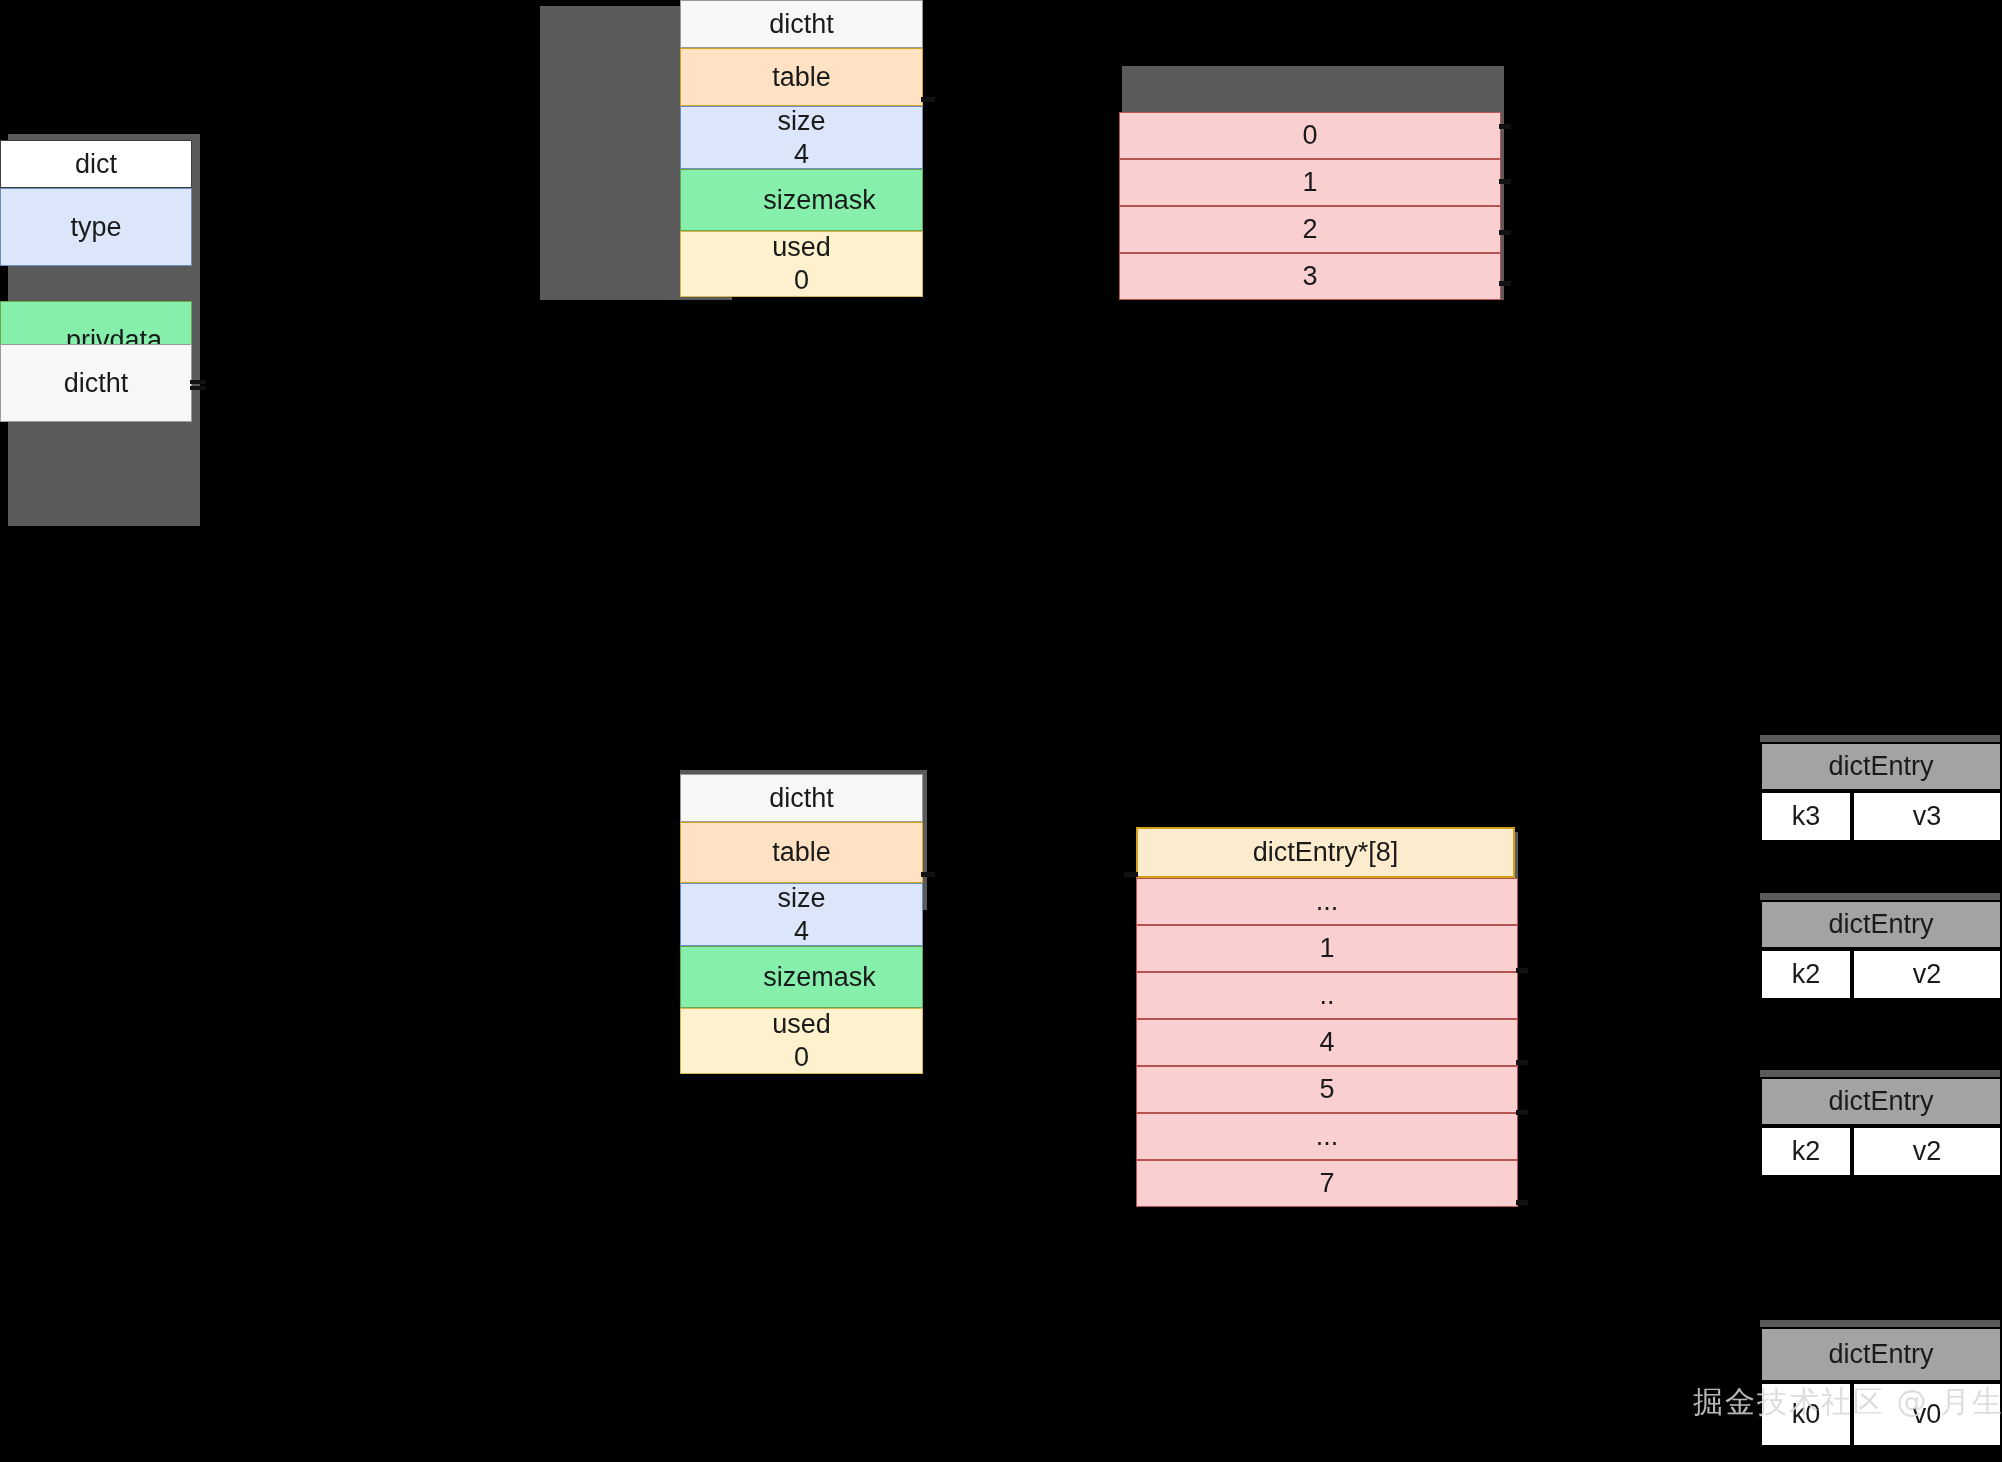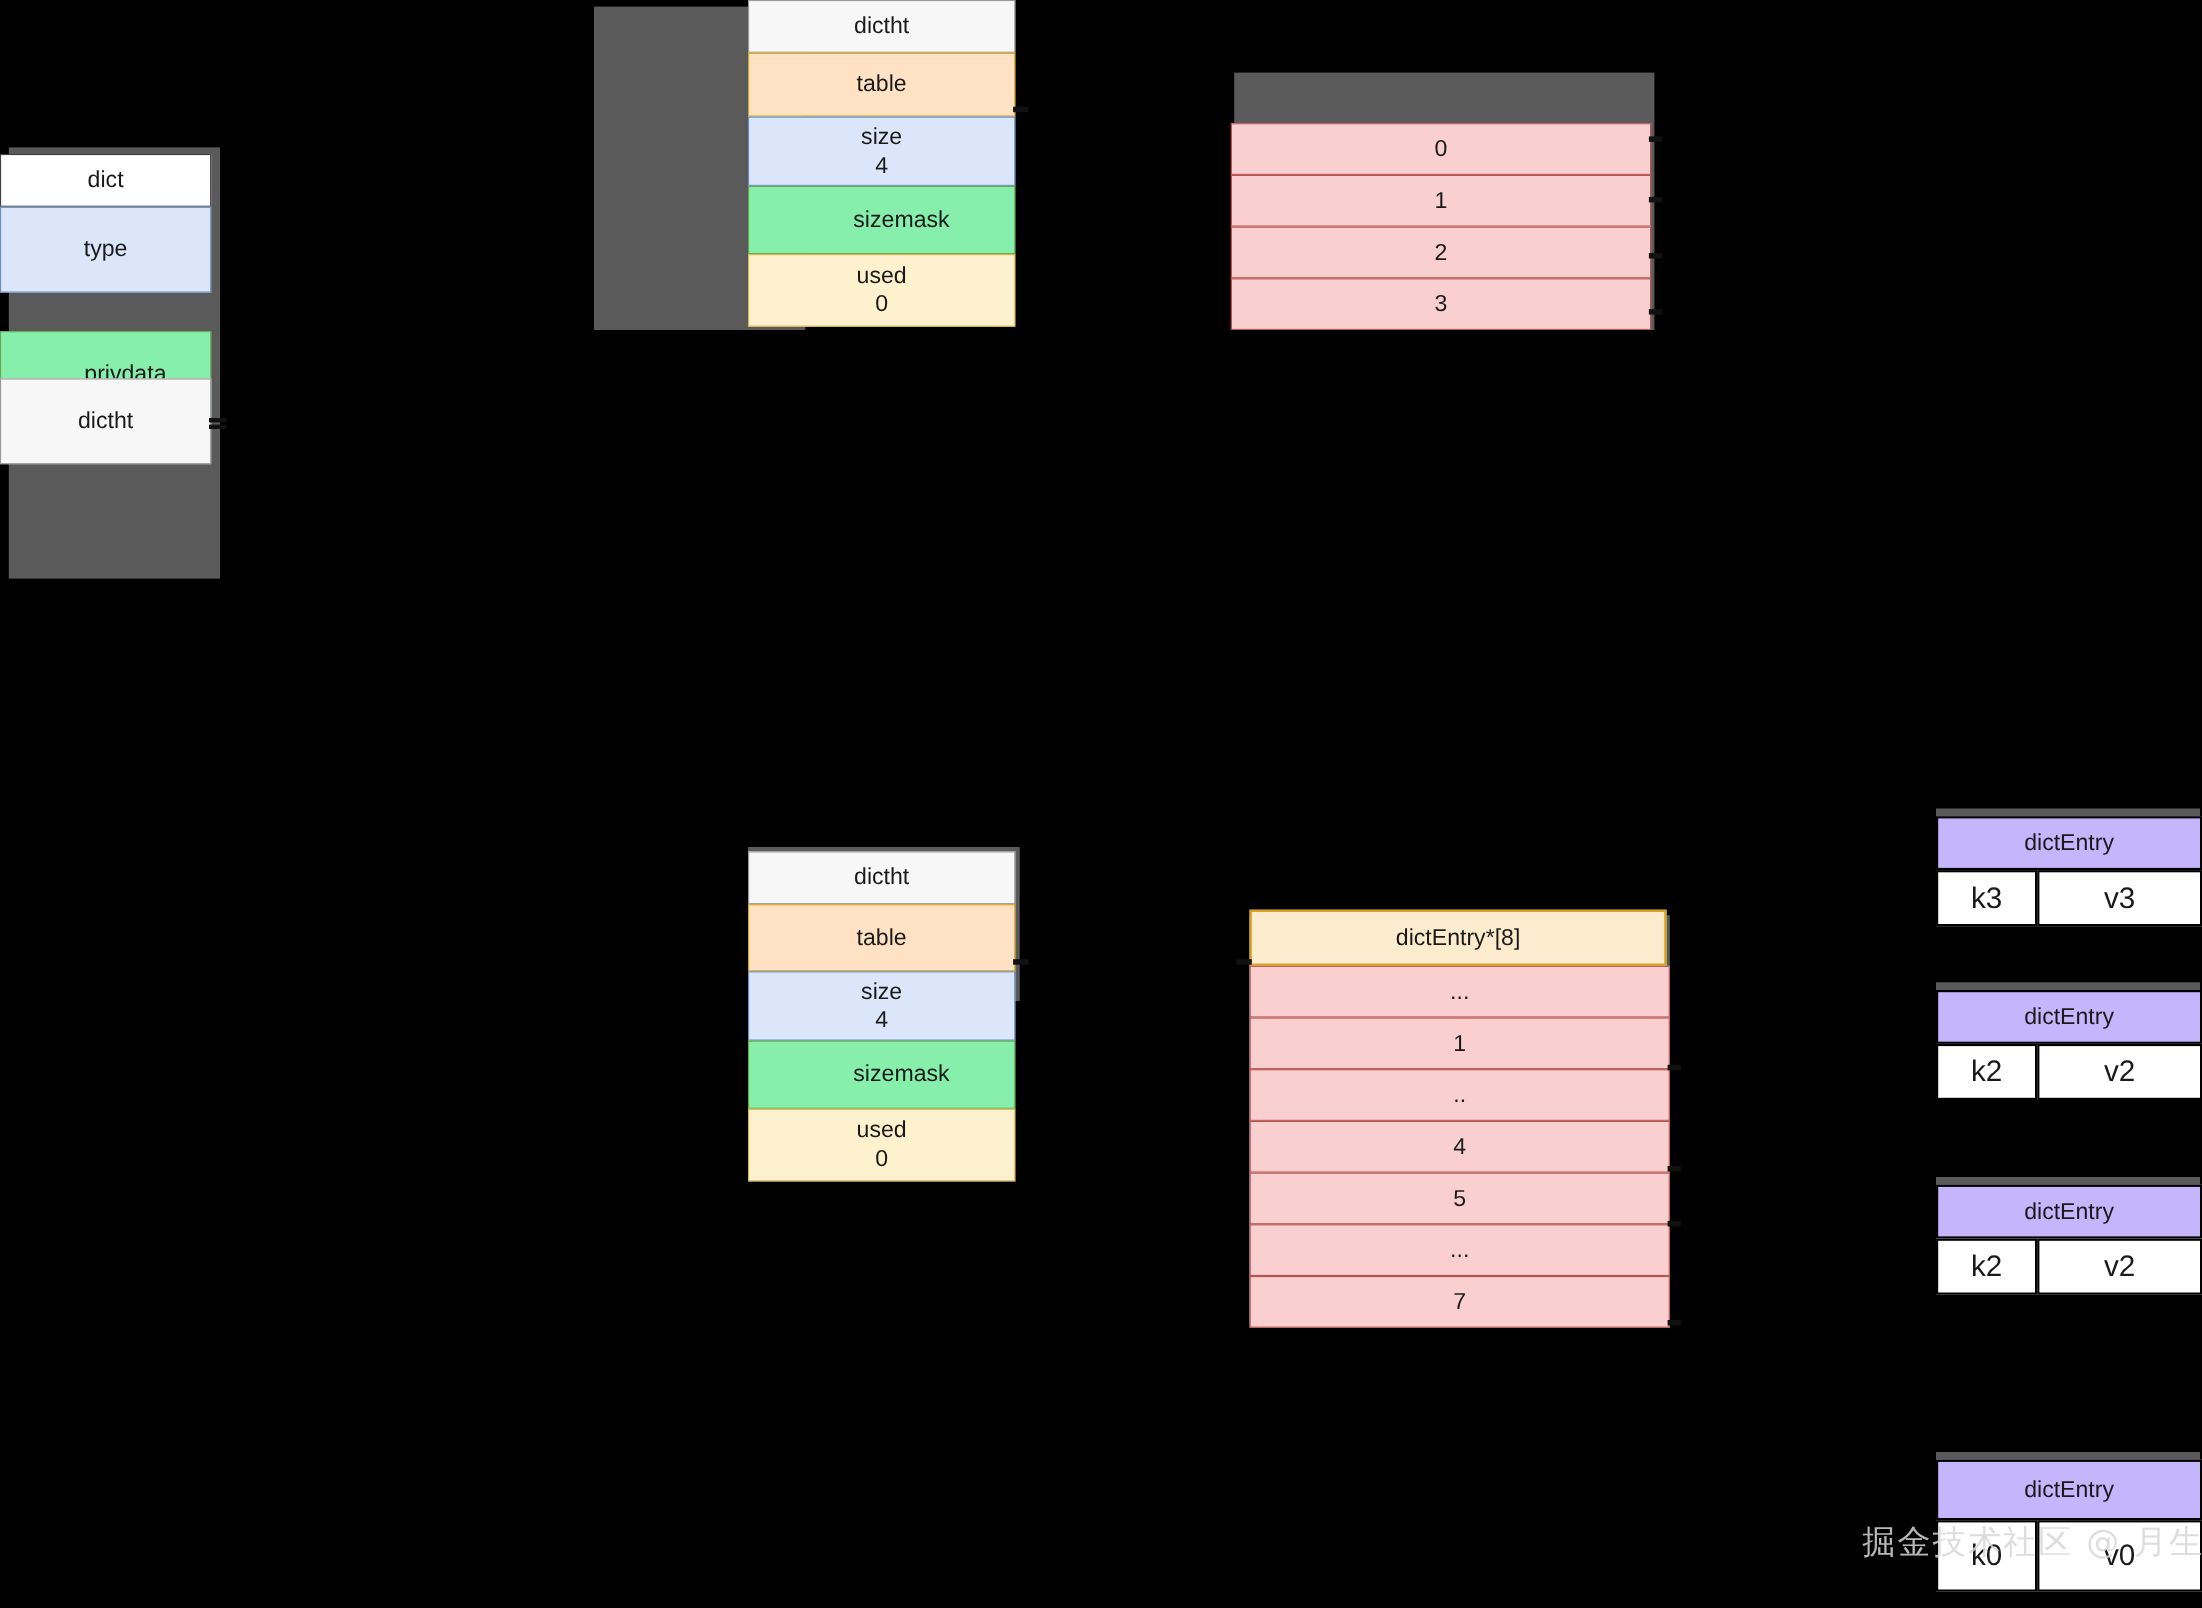--- a/index.html
+++ b/index.html
@@ -27,41 +27,41 @@
     z-index: 0;
   }
 
   .row {
     box-sizing: border-box;
     display: flex;
     align-items: center;
     justify-content: center;
     text-align: center;
     color: #1a1a1a;
-    font-size: 21px;
+    font-size: 27px;
     line-height: 1.22;
     white-space: pre-line;
     position: relative;
     z-index: 2;
   }
 
   
   .r-head   { background:#f7f7f7; border:1.5px solid #9a9a9a; }
   .r-orange { background:#ffe2c4; border:1.5px solid #d6a41e; }
   .r-blue   { background:#dbe6fb; border:1.5px solid #6c8ebf; }
   .r-green  { background:#86efac; border:1.5px solid #6aa84f;padding-left:36px; }
   .r-yellow { background:#fdf2cd; border:1.5px solid #d6b656; }
   .r-white  { background:#ffffff; border:1.5px solid #3f3f3f; }
 
   
   .arr-head { background:#fdebcd; border:2px solid #d4a017; }
   .arr-cell { background:#f9cfcf; border:1.5px solid #b85450; }
 
   
-  .node-head { background:#c4b5fd; border:2px solid #000000; }
+  .node-head { background:#a3a3a3; border:2px solid #000000; }
 
   .kv {
     box-sizing: border-box;
     display: flex;
     align-items: center;
     justify-content: center;
     font-size: 27px;
     color: #1a1a1a;
     background: #ffffff;
     border: 2px solid #000000;

